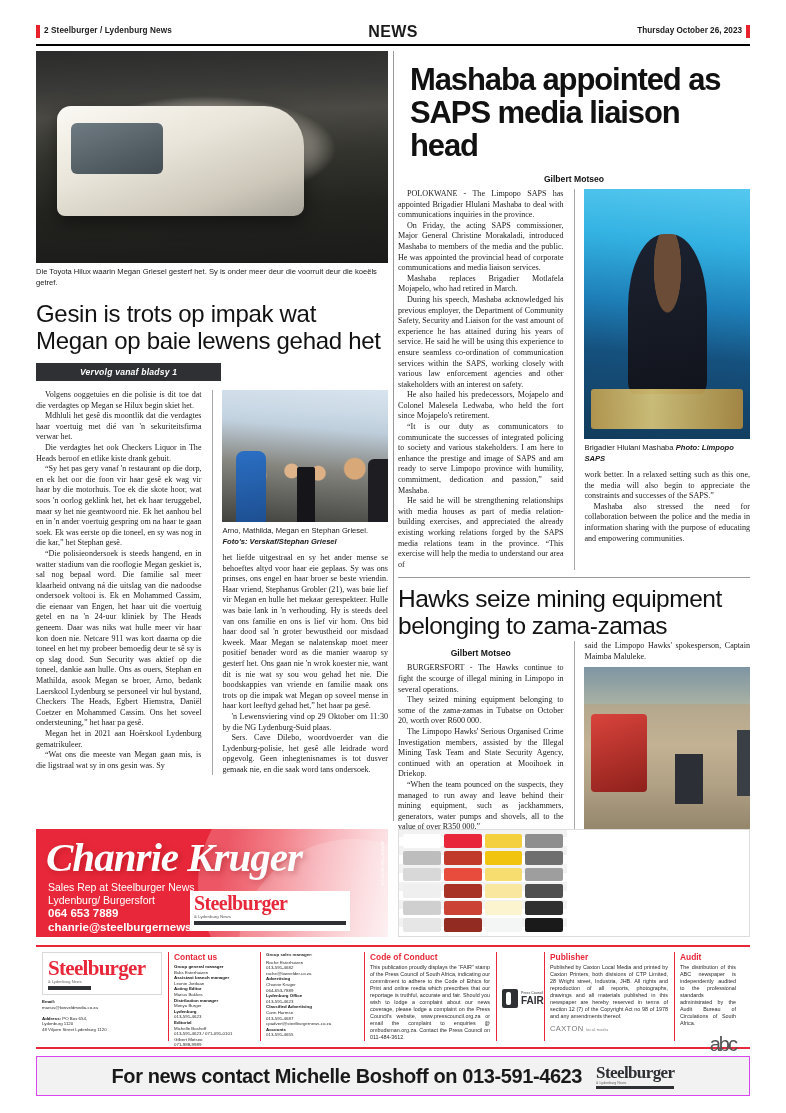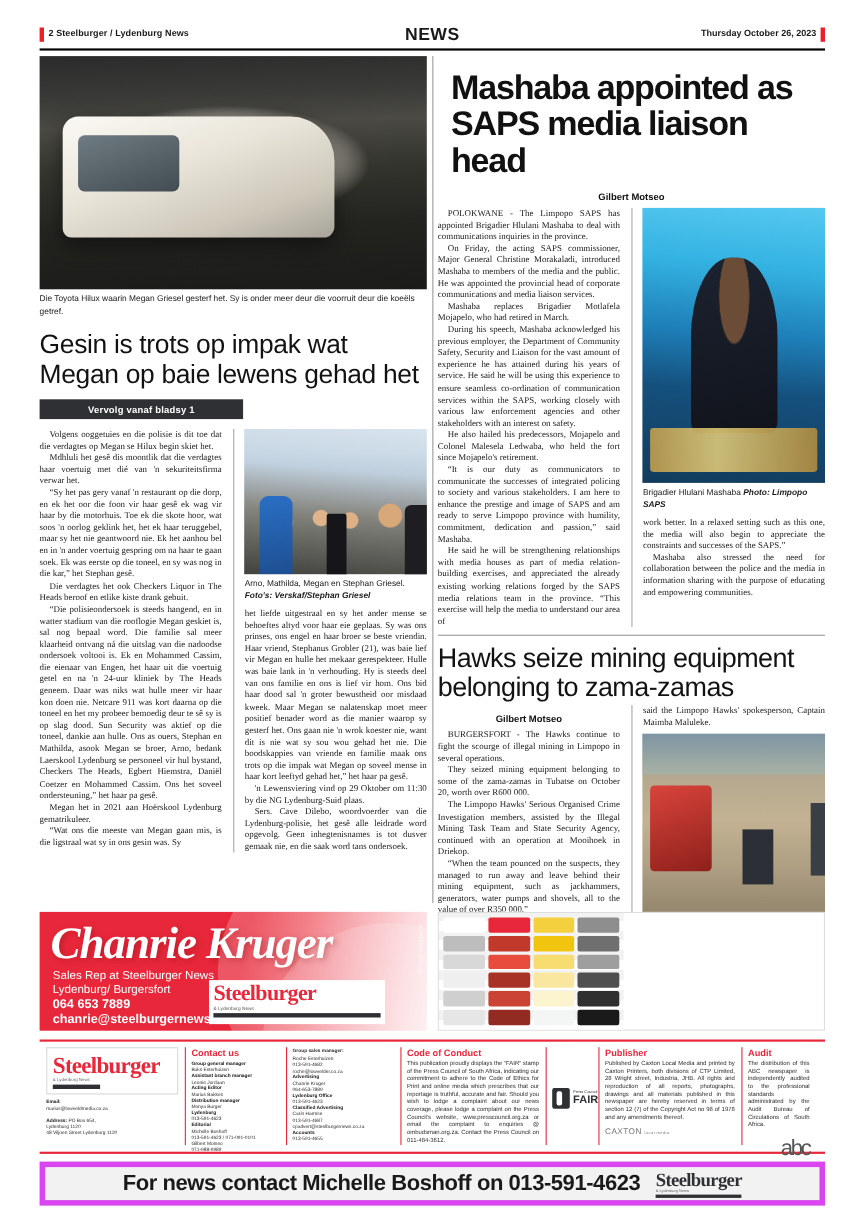--- a/index.html
+++ b/index.html
@@ -143,21 +143,21 @@
 
   
   .h-afr {
     font-family: "Liberation Sans", sans-serif;
     font-size: 24px; line-height: 27px; font-weight: 400;
     color:#121212; margin: 12px 0 0 0; letter-spacing:-.3px;
   }
   .kicker {
     display:inline-block; background:#2f3034; color:#fff;
     font-family:"Liberation Sans", sans-serif;
-    font-size:8.6px; font-weight:bold; 
+    font-size:8.6px; font-weight:bold; font-style:italic;
     padding:4px 44px 4px 44px; margin-top:9px; letter-spacing:.2px;
   }
   .h-big {
     font-family:"Liberation Sans", sans-serif;
     font-weight:bold; font-size:31px; line-height:33px;
     color:#111; letter-spacing:-1.1px; margin:12px;
   }
   .h-hawks {
     font-family:"Liberation Sans", sans-serif;
     font-weight:400; font-size:24.5px; line-height:27px;
@@ -305,21 +305,21 @@
 
   .caxton{ font-family:"Liberation Sans",sans-serif; font-size:7.5px; color:#777; letter-spacing:.4px; margin-top:4px;}
   .caxton small{ font-size:3.6px; }
   .abc-mark{
     font-family:"Liberation Sans",sans-serif; font-size:20px; color:#555; letter-spacing:-2px;
     text-align:right; margin-top:6px;
   }
 
   
   .bottom-banner{
-    margin-top:7px; border:5px solid #d946ef; background:#f2f2f2;
+    margin-top:7px; border:1px solid #d946ef; background:#f2f2f2;
     height:40px; display:flex; align-items:center; justify-content:center; gap:14px;
     position:relative;
   }
   .bb-text{
     font-family:"Liberation Sans", sans-serif; font-weight:bold; font-size:20px;
     color:#1a1a1a; letter-spacing:-.4px;
   }
   .bb-logo .sb{
     font-family:"Liberation Serif", serif; font-weight:bold; font-size:17px;
     color:#2f3034; letter-spacing:-.6px; line-height:17px;
@@ -348,22 +348,22 @@
       <div class="photo ph-hilux"></div>
       <div class="caption">Die Toyota Hilux waarin Megan Griesel gesterf het. Sy is onder meer deur die voorruit deur die koeëls getref.</div>
 
       <div class="h-afr">Gesin is trots op impak wat Megan op baie lewens gehad het</div>
       <div class="kicker">Vervolg vanaf bladsy 1</div>
 
       <div class="cols2" style="margin-top:9px;">
         <div class="tc">
           <p>Volgens ooggetuies en die polisie is dit toe dat die verdagtes op Megan se Hilux begin skiet het.</p>
           <p>Mdhluli het gesê dis moontlik dat die verdagtes haar voertuig met dié van 'n sekuriteitsfirma verwar het.</p>
+          <p>Die verdagtes het ook Checkers Liquor in The Heads beroof en etlike kiste drank gebuit.</p>
           <p>“Sy het pas gery vanaf 'n restaurant op die dorp, en ek het oor die foon vir haar gesê ek wag vir haar by die motorhuis. Toe ek die skote hoor, wat soos 'n oorlog geklink het, het ek haar teruggebel, maar sy het nie geantwoord nie. Ek het aanhou bel en in 'n ander voertuig gespring om na haar te gaan soek. Ek was eerste op die toneel, en sy was nog in die kar,” het Stephan gesê.</p>
-          <p>Die verdagtes het ook Checkers Liquor in The Heads beroof en etlike kiste drank gebuit.</p>
           <p>“Die polisieondersoek is steeds hangend, en in watter stadium van die rooflogie Megan geskiet is, sal nog bepaal word. Die familie sal meer klaarheid ontvang ná die uitslag van die nadoodse ondersoek voltooi is. Ek en Mohammed Cassim, die eienaar van Engen, het haar uit die voertuig getel en na 'n 24-uur kliniek by The Heads geneem. Daar was niks wat hulle meer vir haar kon doen nie. Netcare 911 was kort daarna op die toneel en het my probeer bemoedig deur te sê sy is op slag dood. Sun Security was aktief op die toneel, dankie aan hulle. Ons as ouers, Stephan en Mathilda, asook Megan se broer, Arno, bedank Laerskool Lydenburg se personeel vir hul bystand, Checkers The Heads, Egbert Hiemstra, Daniël Coetzer en Mohammed Cassim. Ons het soveel ondersteuning,” het haar pa gesê.</p>
           <p>Megan het in 2021 aan Hoërskool Lydenburg gematrikuleer.</p>
           <p>“Wat ons die meeste van Megan gaan mis, is die ligstraal wat sy in ons gesin was. Sy</p>
         </div>
         <div class="tcsep"></div>
         <div class="tc">
           <div class="photo ph-family"></div>
           <div class="caption">
             <span>Arno, Mathilda, Megan en Stephan Griesel.</span><br>
             <span class="ital">Foto's: Verskaf/Stephan Griesel</span>

